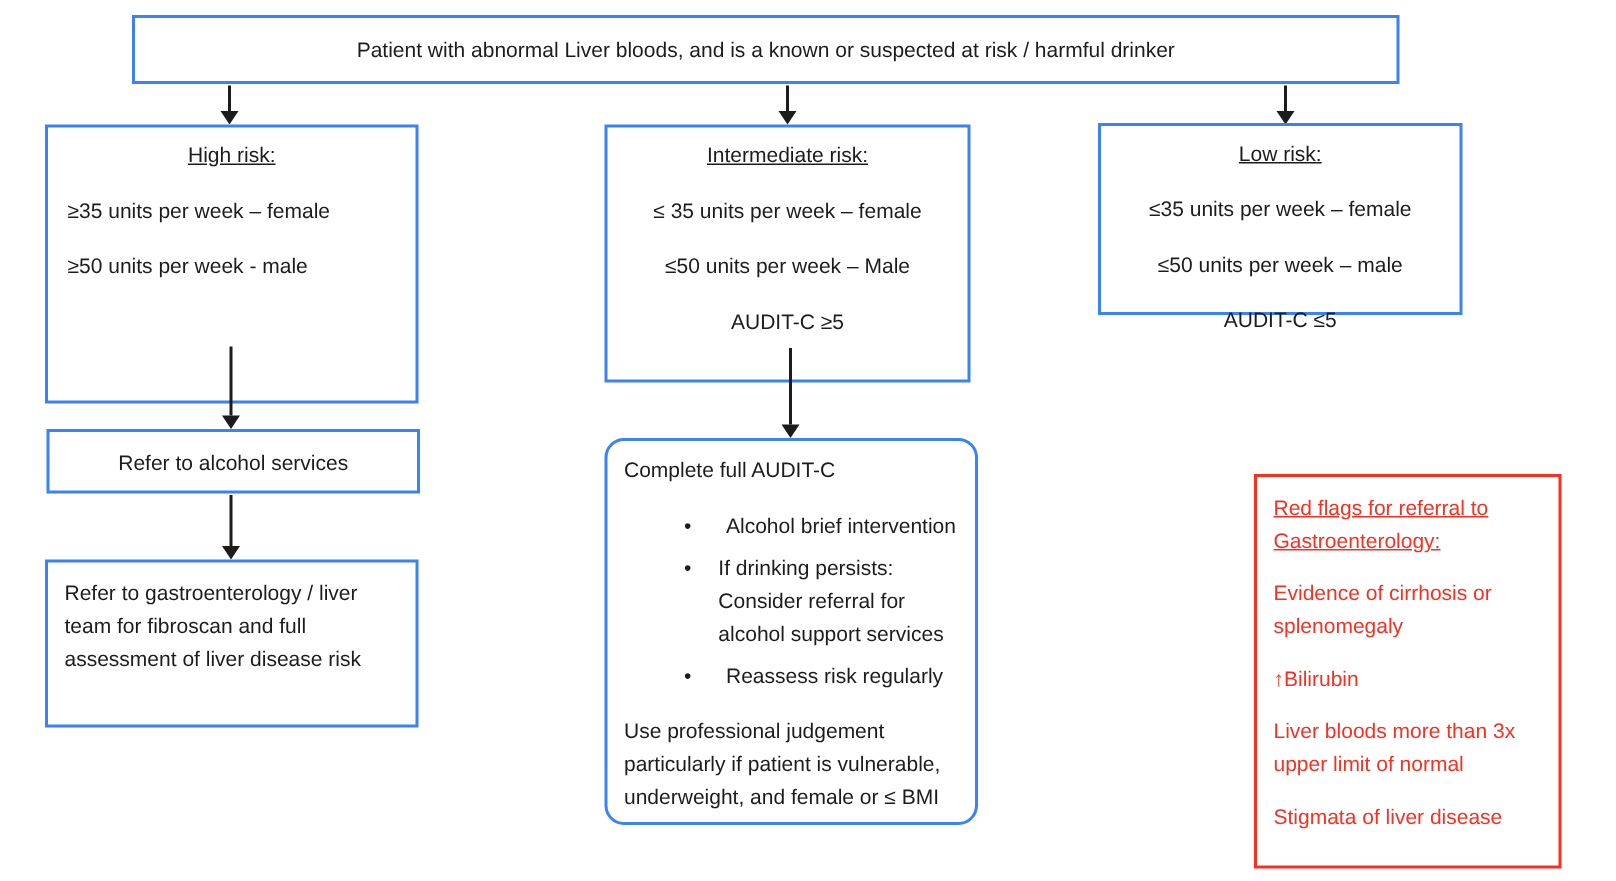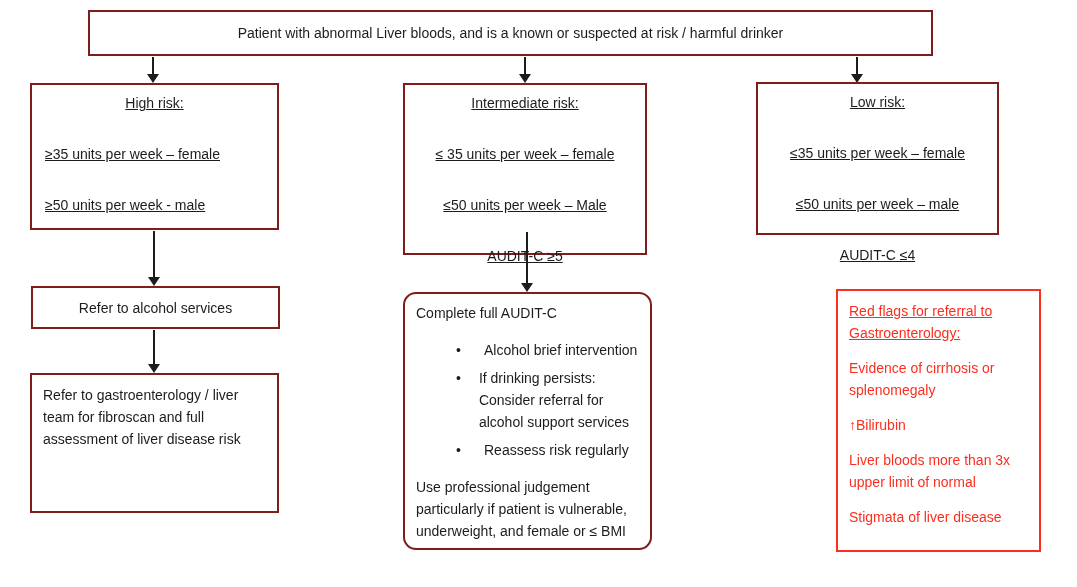--- a/index.html
+++ b/index.html
@@ -3,36 +3,36 @@
 <meta charset="utf-8">
 <style>
   html,body { margin:0; padding:0; background:#ffffff; }
   .canvas {
     position:relative; width:1077px; height:587px; background:#ffffff;
     font-family:"Liberation Sans", sans-serif; font-size:14px; color:#1c1c1c;
     line-height:22px; overflow:hidden;
   }
   .box {
     position:absolute; box-sizing:border-box; background:#ffffff;
-    border:2px solid #7f1d1d;
+    border:2px solid #3b82f6;
   }
   
   #patient-box { left:88px; top:10px; width:845px; height:46px;
     display:flex; align-items:center; justify-content:center; text-align:center; }
-  #high-risk-box { left:30px; top:83px; width:249px; height:147px; }
+  #high-risk-box { left:30px; top:83px; width:249px; height:186px; }
   #intermediate-risk-box { left:403px; top:83px; width:244px; height:172px; }
-  #low-risk-box { left:756px; top:82px; width:243px; height:153px; }
+  #low-risk-box { left:732px; top:82px; width:243px; height:128px; }
   #refer-alcohol-box { left:31px; top:286px; width:249px; height:43px;
     display:flex; align-items:center; justify-content:center; text-align:center; }
-  #refer-gastro-box { left:30px; top:373px; width:249px; height:140px; padding:9px 11px; }
+  #refer-gastro-box { left:30px; top:373px; width:249px; height:112px; padding:9px 11px; }
   #audit-box { left:403px; top:292px; width:249px; height:258px; padding:8px 11px;border-radius:13px; }
-  #red-flags-box { left:836px; top:289px; width:205px; height:263px; padding:9px 11px; }
+  #red-flags-box { left:836px; top:316px; width:205px; height:263px; padding:9px 11px; }
   
   .rtitle { text-align:center; margin-top:7px; text-decoration:underline; }
-  .rline { margin-top:29px;text-decoration:underline; }
+  .rline { margin-top:15px; }
   #high-risk-box .rline { text-align:left; padding-left:13px; }
   #intermediate-risk-box .rline, #low-risk-box .rline { text-align:center; }
   
   .bullets { margin-top:15px; }
   .bullet-row { display:flex; margin:0 0 6px 40px; }
   .dot { width:10px; margin-right:18px; }
   .btext { max-width:162px; }
   .note { margin-top:15px; max-width:226px; }
   
   .rf-title { text-decoration:underline; margin:0 0 13px 0; }
@@ -75,21 +75,21 @@
     <div class="rtitle">Intermediate risk:</div>
     <div class="rline">≤ 35 units per week – female</div>
     <div class="rline">≤50 units per week – Male</div>
     <div class="rline">AUDIT-C ≥5</div>
   </div>
 
   <div class="box" id="low-risk-box">
     <div class="rtitle">Low risk:</div>
     <div class="rline">≤35 units per week – female</div>
     <div class="rline">≤50 units per week – male</div>
-    <div class="rline">AUDIT-C ≤4</div>
+    <div class="rline">AUDIT-C ≤5</div>
   </div>
 
   <div class="stem" id="a4-stem"></div>
   <div class="head" id="a4-head"></div>
   <div class="stem" id="a5-stem"></div>
   <div class="head" id="a5-head"></div>
   <div class="stem" id="a6-stem"></div>
   <div class="head" id="a6-head"></div>
 
   <div class="box" id="refer-alcohol-box">

